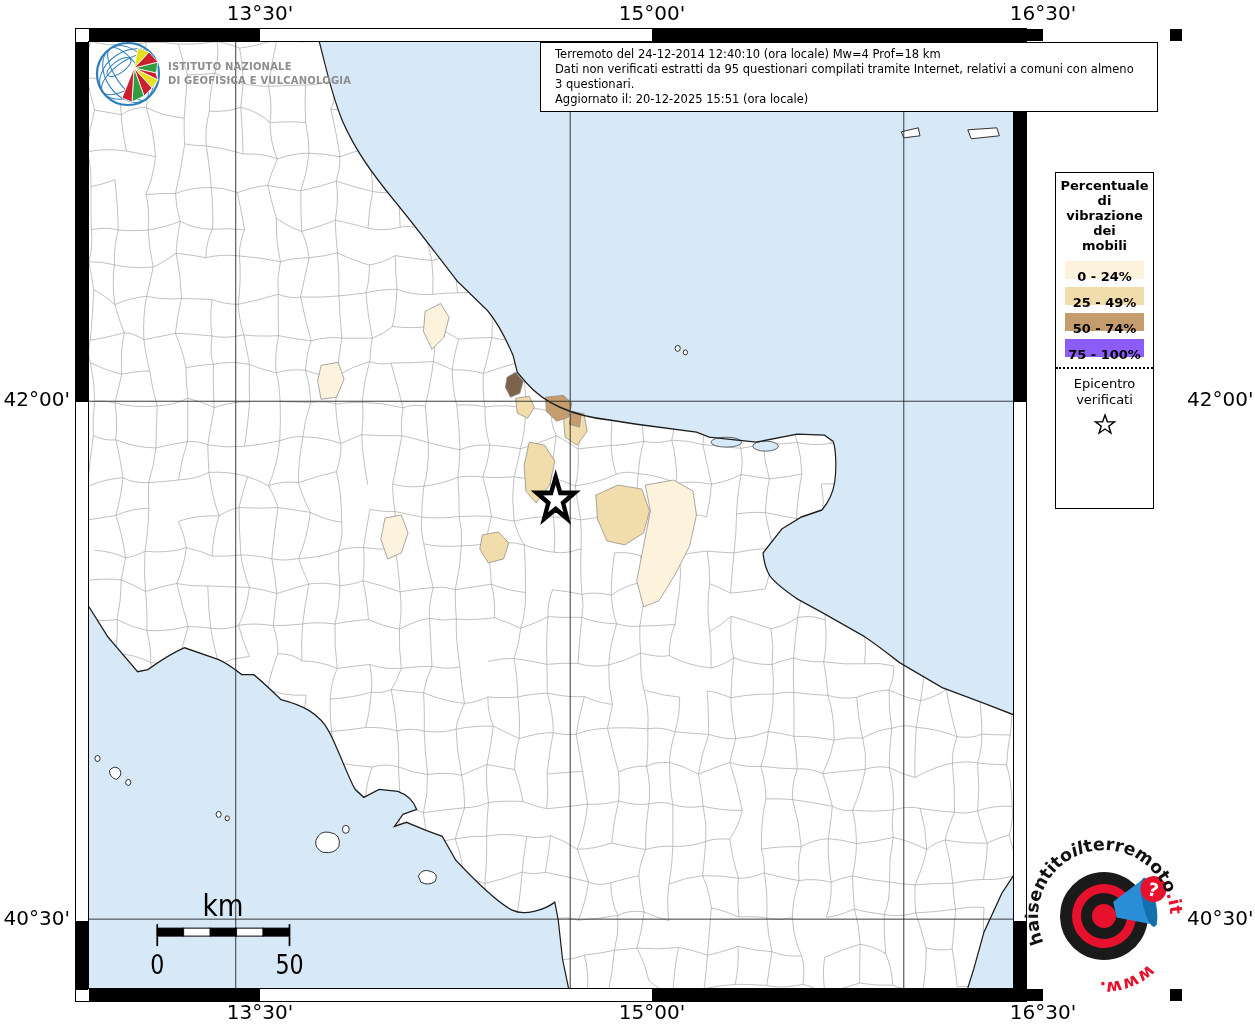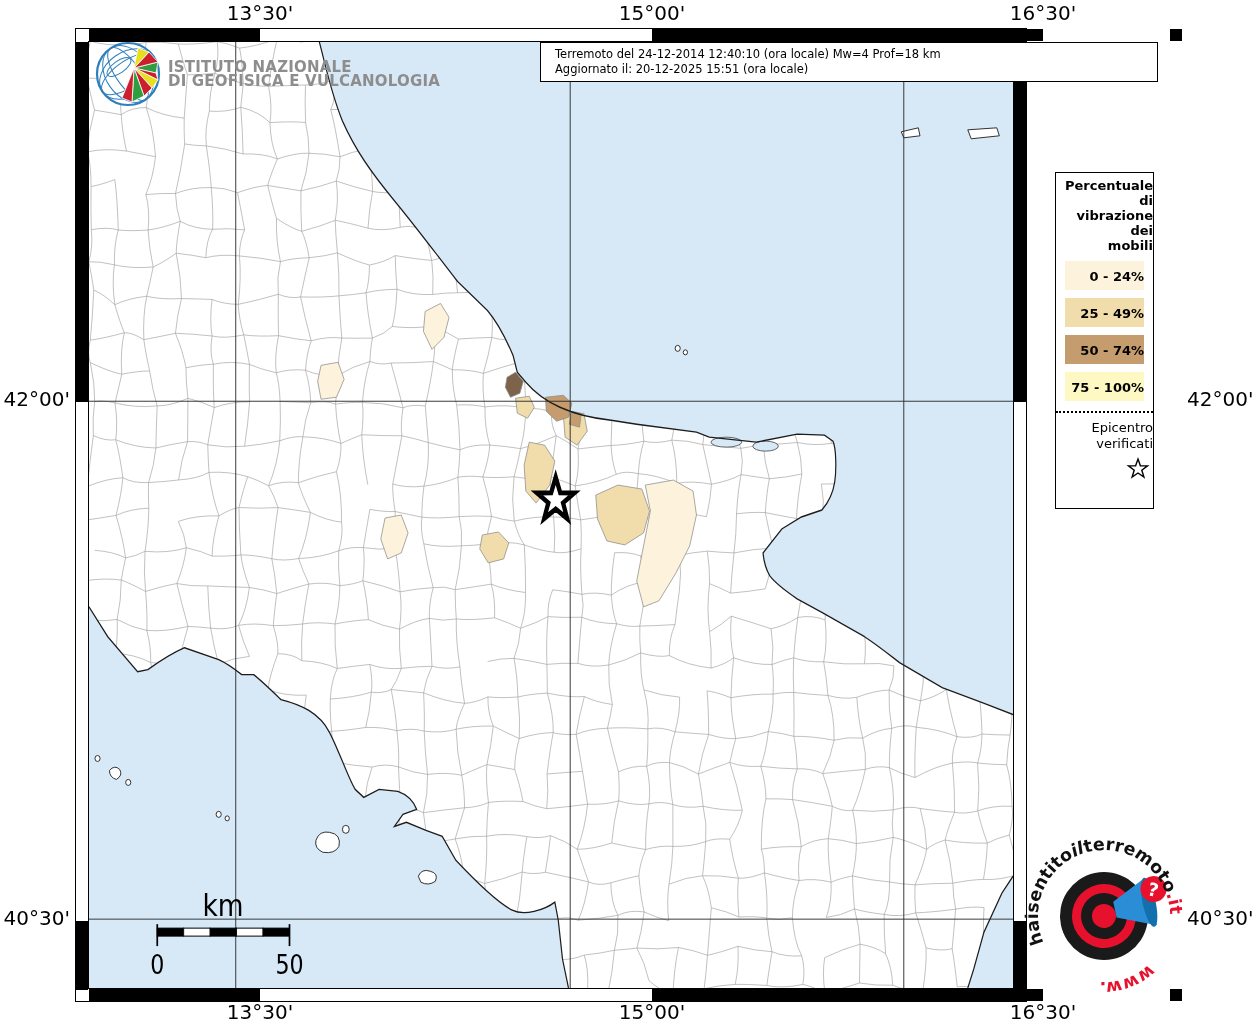--- a/index.html
+++ b/index.html
@@ -25,27 +25,27 @@
   .lon{transform:translateX(-50%);}
   .lat-left{left:0;width:70px;text-align:right;}
   .lat-right{left:1187px;text-align:left;}
 
   
   #info-box{position:absolute;left:540px;top:42px;width:618px;background:#fff;border:1px solid #000;box-sizing:border-box;padding:4px 14px;font-size:11.5px;line-height:15px;color:#000;}
 
   
   #ingv{position:absolute;left:94px;top:40px;width:260px;height:70px;}
   #ingv-globe{position:absolute;left:0;top:0;}
-  #ingv-text{position:absolute;left:74px;top:20px;color:#8d8d8d;font-weight:bold;font-size:15px;line-height:14px;letter-spacing:0.2px;white-space:nowrap;}
+  #ingv-text{position:absolute;left:74px;top:20px;color:#8d8d8d;font-weight:bold;font-size:10px;line-height:14px;letter-spacing:0.2px;white-space:nowrap;}
 
   
-  #legend{position:absolute;left:1055px;top:172px;width:99px;height:337px;background:#fff;border:1px solid #000;box-sizing:border-box;text-align:right;}
+  #legend{position:absolute;left:1055px;top:172px;width:99px;height:337px;background:#fff;border:1px solid #000;box-sizing:border-box;text-align:center;}
   .legend-title-line{font-weight:bold;font-size:13px;line-height:15px;}
   #legend .title-wrap{margin-top:5px;}
-  .swatch{width:79px;height:29px;margin:8px auto 0 auto;font-weight:bold;font-size:13px;line-height:31px;color:#000;}
+  .swatch{width:79px;height:18px;margin:8px auto 0 auto;font-weight:bold;font-size:13px;line-height:31px;color:#000;}
   #legend-divider{margin-top:10px;border-top:2px dotted #000;height:0;}
   .ep-line{font-weight:normal;font-size:13px;line-height:16px;}
   #legend .ep-wrap{margin-top:7px;}
   #legend-star{margin-top:3px;}
 
   
   #site-logo{position:absolute;left:1020px;top:836px;width:172px;height:172px;}
 </style>
 </head>
 <body>
@@ -1635,35 +1635,36 @@
       </g>
     </svg>
     <div id="ingv-text">
       <div>ISTITUTO NAZIONALE</div>
       <div>DI GEOFISICA E VULCANOLOGIA</div>
     </div>
   </div>
 
   <div id="info-box">
     <div>Terremoto del 24-12-2014 12:40:10 (ora locale) Mw=4 Prof=18 km</div>
+    <div>Dati non verificati estratti da 95 questionari compilati tramite Internet, relativi a comuni con almeno 3 questionari.</div>
     <div>Aggiornato il: 20-12-2025 15:51 (ora locale)</div>
   </div>
 
   <div id="legend">
     <div class="title-wrap">
       <div class="legend-title-line">Percentuale</div>
       <div class="legend-title-line">di</div>
       <div class="legend-title-line">vibrazione</div>
       <div class="legend-title-line">dei</div>
       <div class="legend-title-line">mobili</div>
     </div>
     <div class="swatch" style="background-color: rgb(253, 242, 220);">0 - 24%</div>
     <div class="swatch" style="background-color: rgb(241, 220, 171);">25 - 49%</div>
     <div class="swatch" style="background-color: rgb(197, 156, 109);">50 - 74%</div>
-    <div class="swatch" style="background-color: #fef9c3;">75 - 100%</div>
+    <div class="swatch" style="background-color: #8b5cf6;">75 - 100%</div>
     <div id="legend-divider"></div>
     <div class="ep-wrap">
       <div class="ep-line">Epicentro</div>
       <div class="ep-line">verificati</div>
     </div>
     <svg id="legend-star" width="30" height="26" viewBox="0 0 30 26">
       <path d="M15,4 L17.4,10.8 L24.5,10.9 L18.8,15.2 L20.9,22.1 L15,18 L9.1,22.1 L11.2,15.2 L5.5,10.9 L12.6,10.8 Z" fill="#fff" stroke="#000" stroke-width="1.4"></path>
     </svg>
   </div>
 

